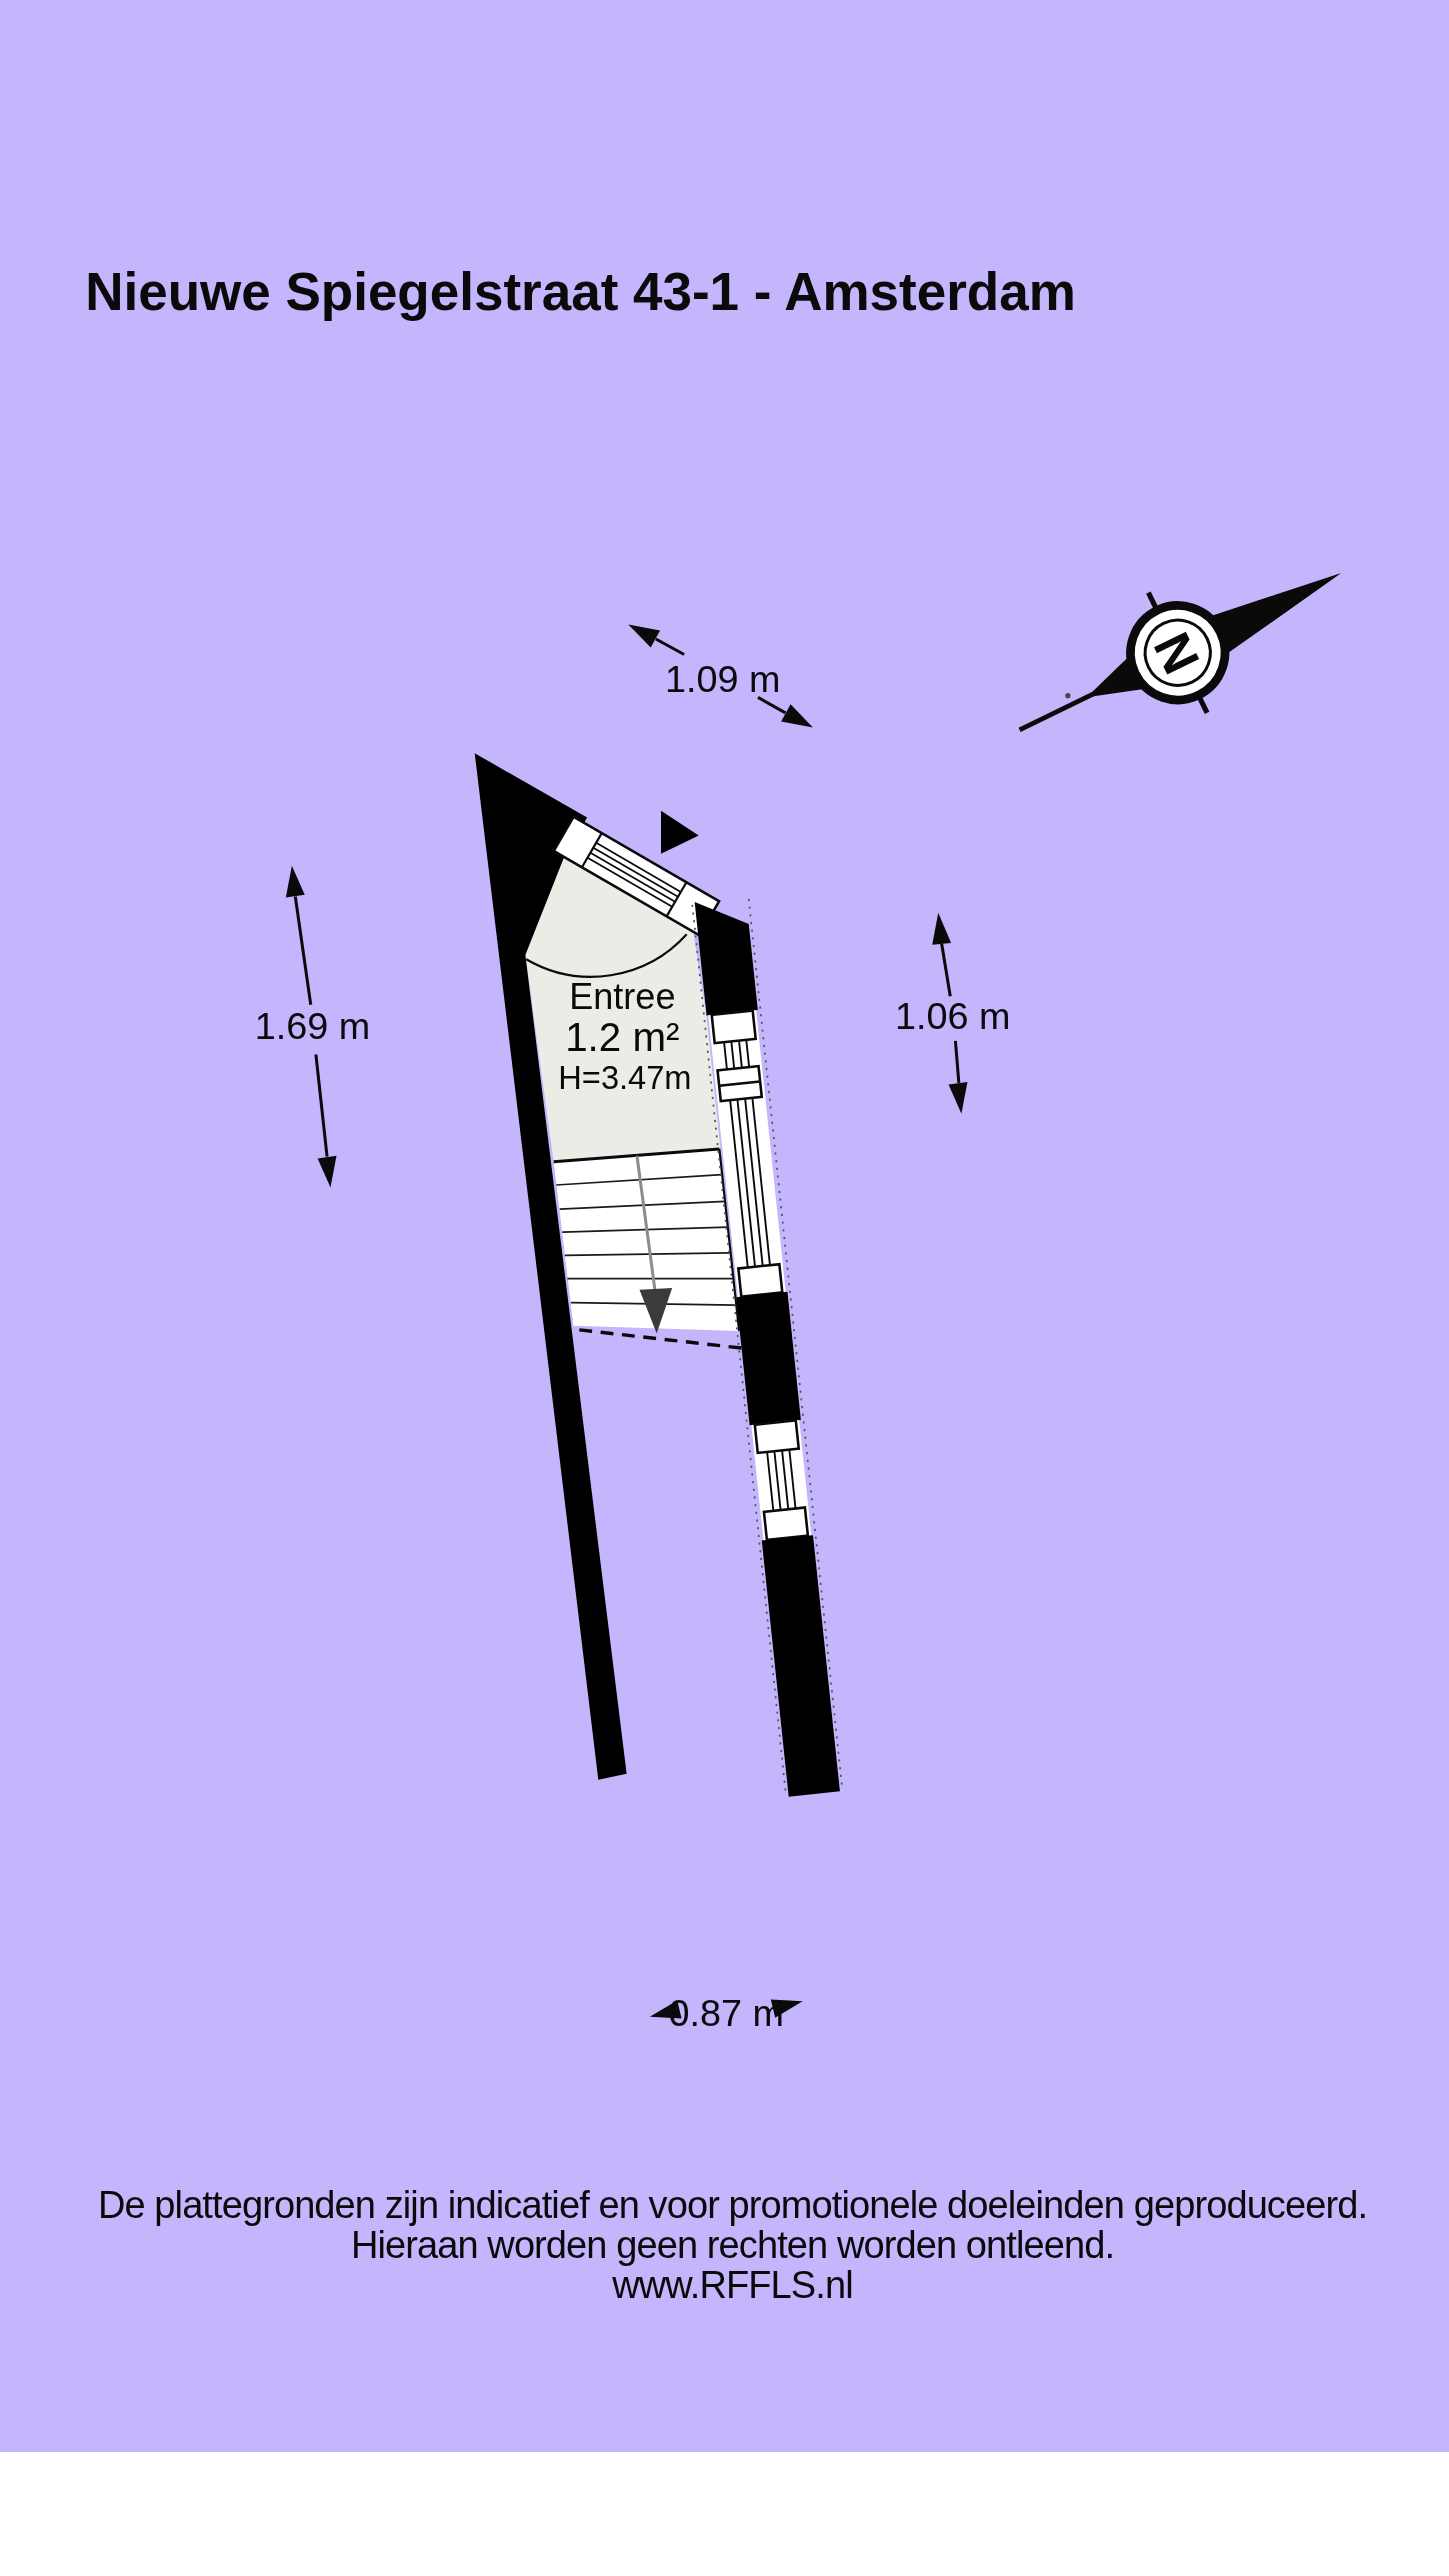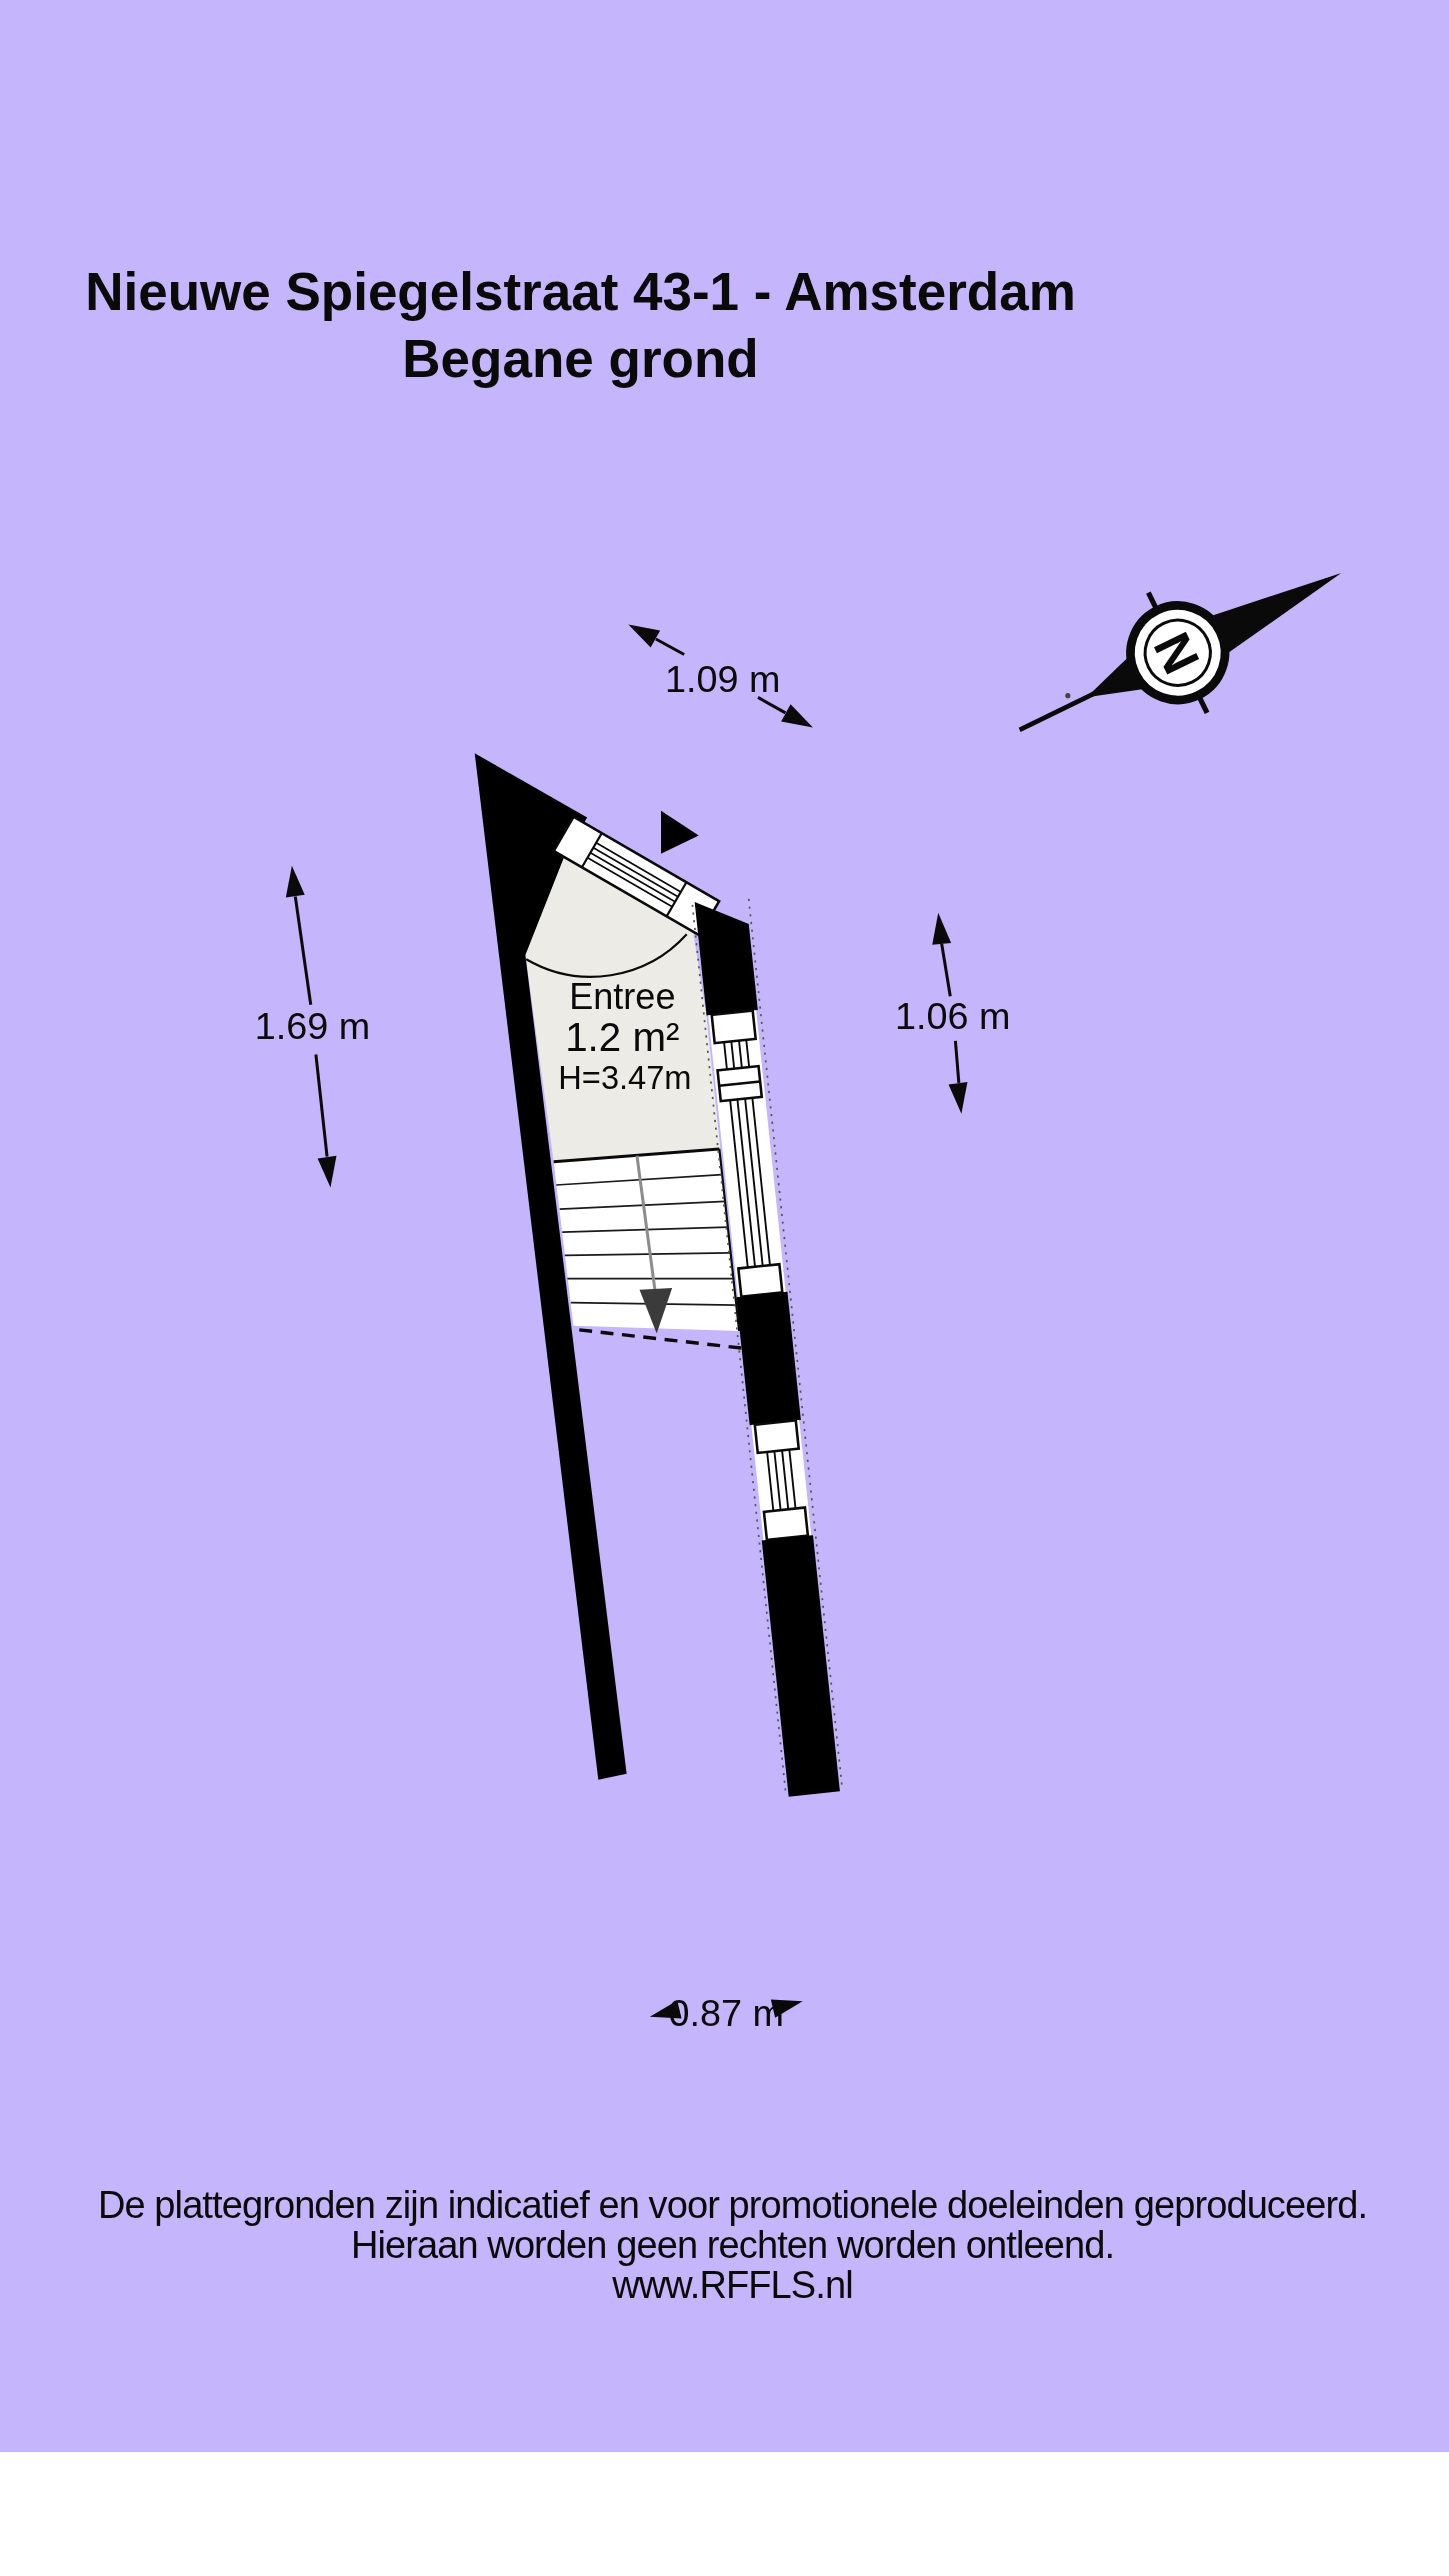--- a/index.html
+++ b/index.html
@@ -17,21 +17,20 @@
   .room-height{font-size:38px;}
   .compass-letter{font-size:60px;font-weight:bold;}
 </style>
 </head>
 <body>
 
 <div class="page">
 
   <div class="title-block">
     <div>Nieuwe Spiegelstraat 43-1 - Amsterdam</div>
-    <div>Begane grond</div>
   </div>
 
   <svg class="plan-svg" width="1449" height="2576" viewBox="0 0 1688 3000">
 
     <polygon points="656,998 807,1082 823,1183 840,1345 645,1353 612,1112" fill="#ECEBE6"></polygon>
 
     <g>
       <polygon points="645,1353 838,1338 861,1550 668,1544" fill="#ffffff"></polygon>
       <line x1="645" y1="1353" x2="838" y2="1338" stroke="#0a0a0a" stroke-width="3.5"></line>
       <line x1="838" y1="1338" x2="861" y2="1550" stroke="#0a0a0a" stroke-width="2.5"></line>

